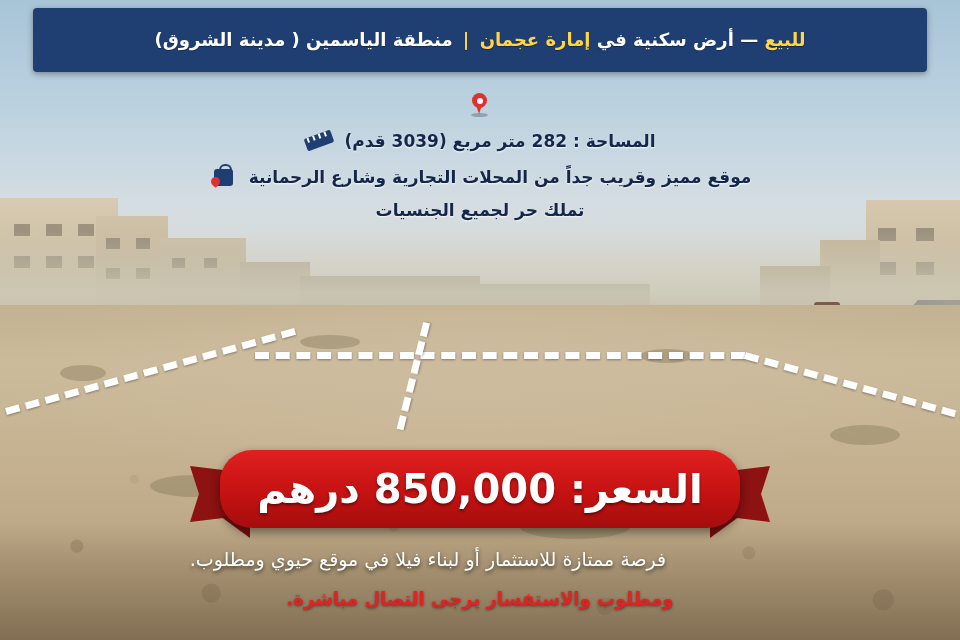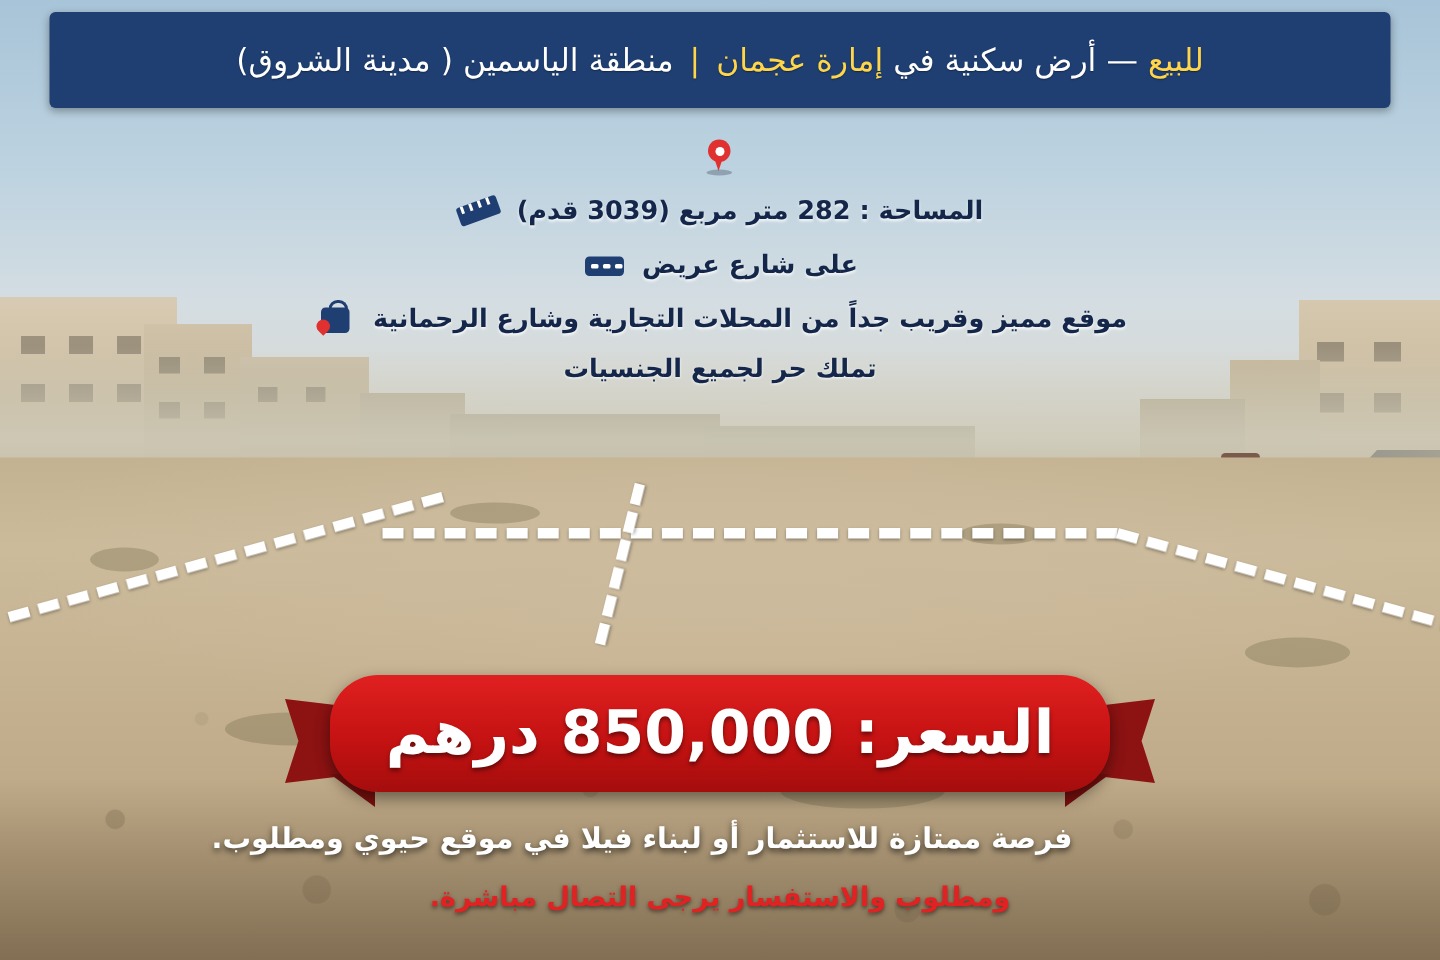--- a/index.html
+++ b/index.html
@@ -87,21 +87,21 @@
 
   
   .title-band{
     position:absolute;left:33px;top:8px;width:894px;height:64px;
     background:#1f3f73;border-radius:4px;
     box-shadow:0 2px 6px rgba(0,0,0,.35);
     display:flex;flex-direction:column;align-items:center;justify-content:center;
     color:#ffffff;
   }
   .title-line{
-    font-size:21px;font-weight:normal;line-height:1.35;white-space:nowrap;
+    font-size:18px;font-weight:bold;line-height:1.35;white-space:nowrap;
     text-shadow:0 1px 1px rgba(0,0,0,.35);
   }
   .title-line .accent{color:#ffd54a;}
   .title-line .sep{color:#ffd54a;padding:0 4px;}
 
   
   .info{
     position:absolute;left:0;top:92px;width:960px;
     display:flex;flex-direction:column;align-items:center;gap:10px;
   }
@@ -145,21 +145,21 @@
     color:#fff;font-size:40px;font-weight:bold;letter-spacing:0;
     text-shadow:0 2px 3px rgba(0,0,0,.45);white-space:nowrap;direction:rtl;
   }
   .rb-fold{position:absolute;top:68px;width:30px;height:22px;background:#7a0f0f;}
   .rb-fold.l{left:30px;clip-path:polygon(0 0,100% 0,100% 100%);}
   .rb-fold.r{right:30px;clip-path:polygon(0 0,100% 0,0 100%);}
 
   
   .foot1{
     position:absolute;left:0;top:548px;width:856px;text-align:center;
-    color:#ffffff;font-size:19px;font-weight:bold;direction:rtl;
+    color:#ffffff;font-size:19px;font-weight:normal;direction:rtl;
     text-shadow:0 2px 4px rgba(0,0,0,.65);
   }
   .foot2{
     position:absolute;left:0;top:588px;width:960px;text-align:center;
     color:#e22222;font-size:18px;font-weight:bold;direction:rtl;
     text-shadow:0 1px 3px rgba(0,0,0,.55);
   }
 </style>
 </head>
 <body>
@@ -249,27 +249,20 @@
       </span>
     </div>
 
     <div class="info-row">
       <span class="ic ic-ruler">
           <span class="r"></span>
         </span>
       <span class="txt">المساحة : 282 متر مربع (3039 قدم)</span>
     </div>
 
-    <div class="info-row">
-      <span class="ic ic-road">
-        <span class="base"></span>
-          <span class="l1"></span>
-      </span>
-      <span class="txt">على شارع عريض</span>
-    </div>
 
     <div class="info-row">
       <span class="ic ic-bag">
         <span class="handle"></span>
           <span class="bag"></span>
           <span class="dot"></span>
       </span>
       <span class="txt">موقع مميز وقريب جداً من المحلات التجارية وشارع الرحمانية</span>
     </div>
 

